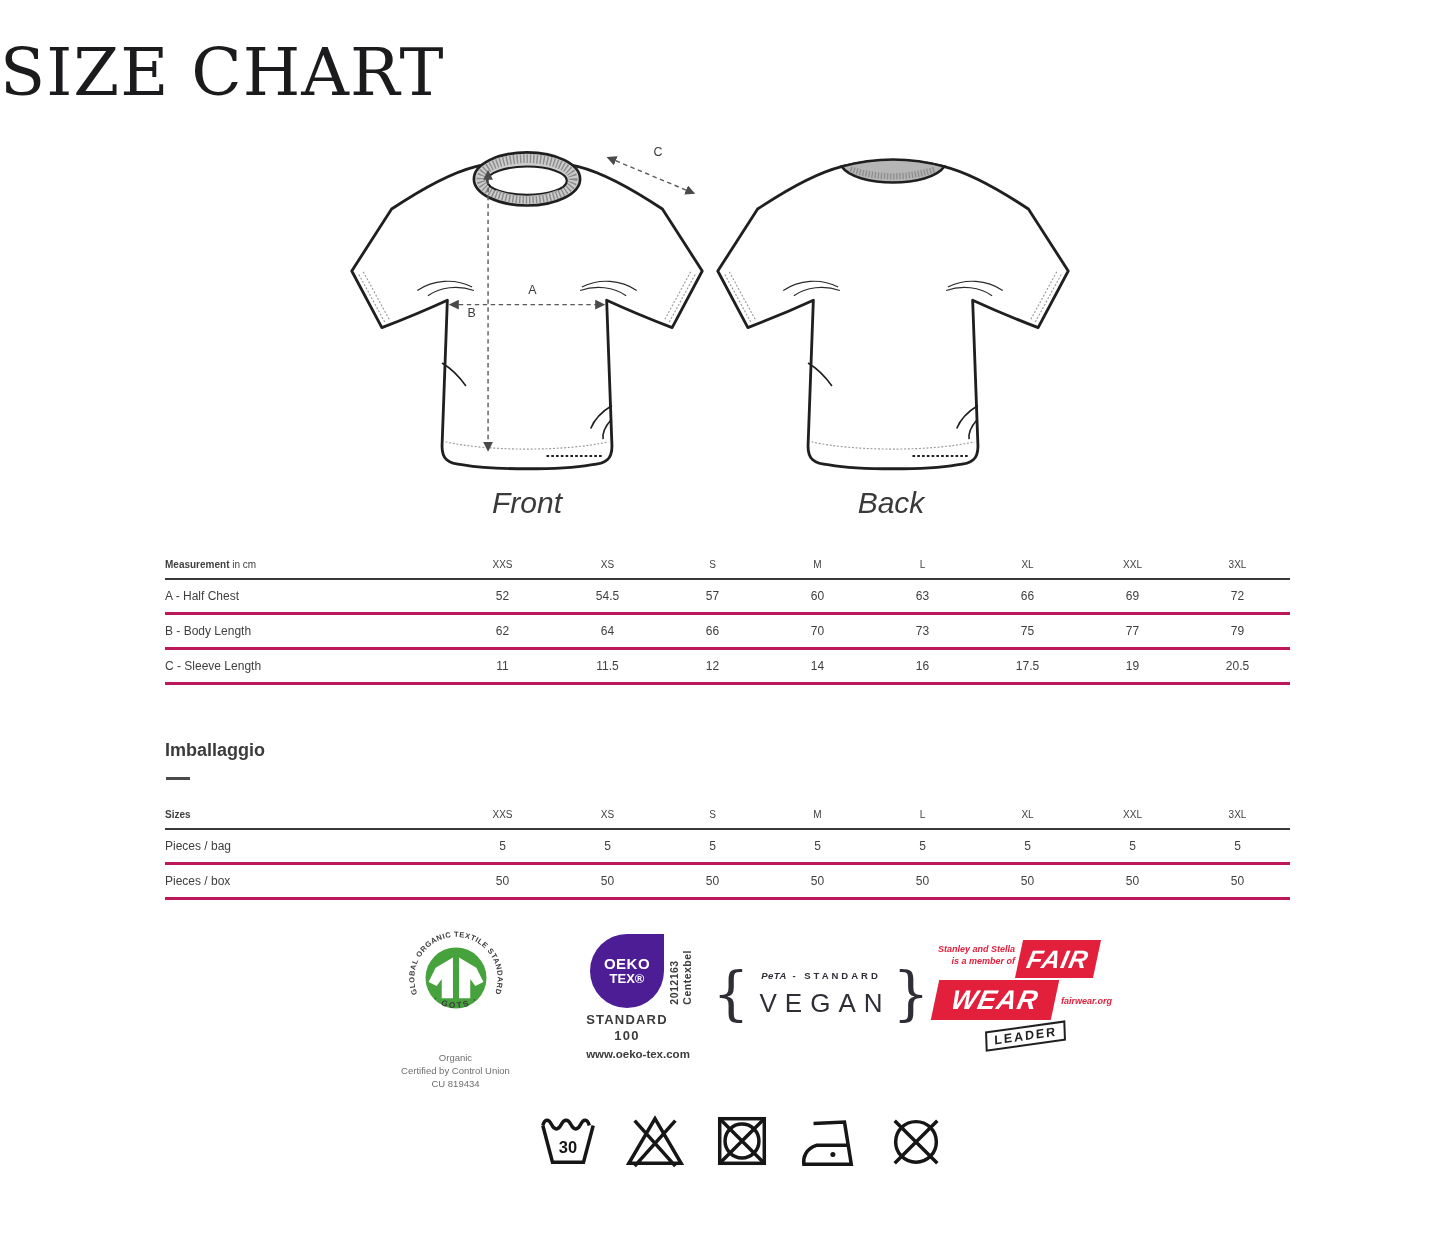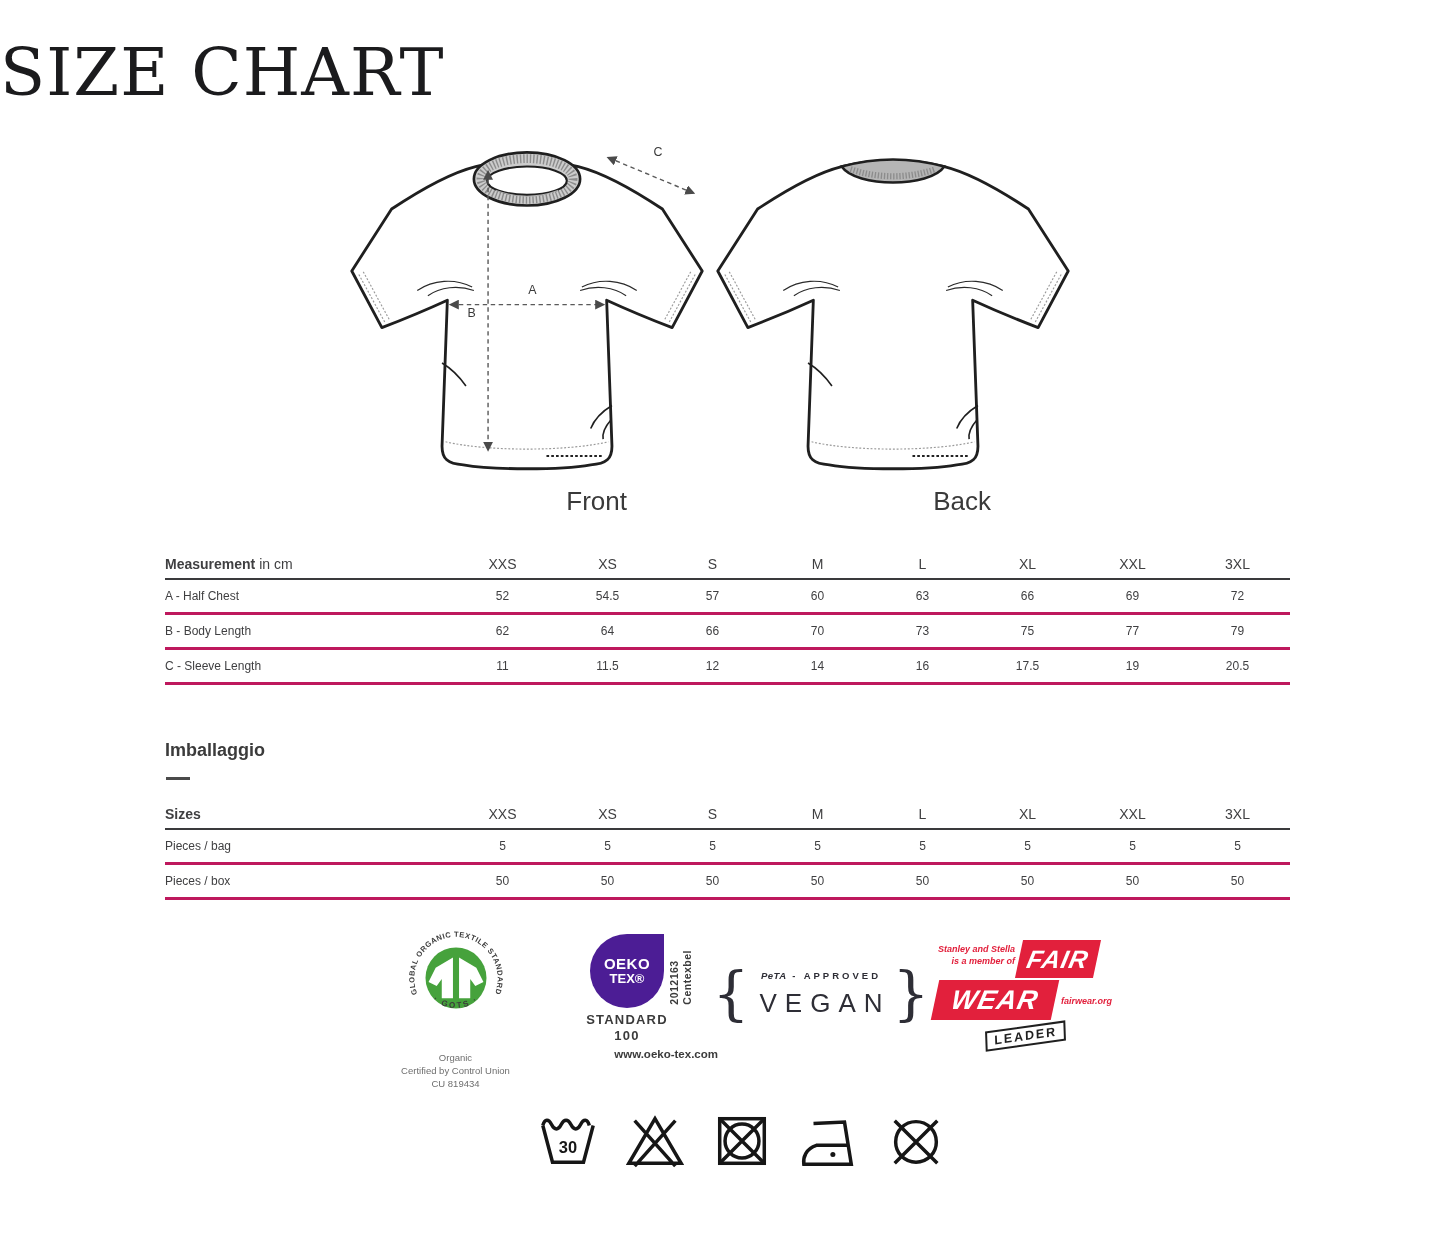--- a/index.html
+++ b/index.html
@@ -6,26 +6,26 @@
   #page{position:relative;width:1445px;height:1258px;background:#fff;overflow:hidden;
         font-family:"Liberation Sans","DejaVu Sans",sans-serif;color:#3d3d3f;}
   .abs{position:absolute;}
 
   
   #title{top:34px;left:0;width:1358px;text-align:left;
          font-family:"DejaVu Serif","Liberation Serif",serif;
          font-size:66px;font-weight:500;letter-spacing:1px;color:#1b1b1d;}
 
   
-  .shirt-label{top:486px;width:200px;text-align:right;font-size:26px;color:#3a3a3a;}
+  .shirt-label{top:486px;width:200px;text-align:center;font-size:30px;color:#3a3a3a;font-style:italic;}
 
   
   .sizes-table{width:1125px;left:165px;}
   .trow{display:flex;align-items:center;height:32px;border-bottom:3px solid #be185d;font-size:12px;color:#3f3f41;}
-  .trow.thead{height:28px;border-bottom:2.5px solid #3a3a3c;font-size:14px;}
+  .trow.thead{height:28px;border-bottom:2.5px solid #3a3a3c;font-size:10px;}
   .tc0{width:285px;text-align:left;}
   .tc{width:105px;text-align:center;}
   .thead .tc0{font-weight:bold;}
   .thead .unit{font-weight:normal;}
 
   #packaging-title{top:740px;left:165px;font-size:18px;font-weight:bold;color:#3b3b3b;}
   #packaging-dash{top:777px;left:166px;width:24px;height:2.5px;background:#4a4a4a;}
 
   
   .logo-block{text-align:center;}
@@ -35,21 +35,21 @@
   #oeko-block{left:570px;top:934px;width:150px;height:130px;}
   #oeko-drop{position:absolute;left:20px;top:0;width:74px;height:74px;background:#4c1d95;
              border-radius:50% 0 50% 50%;display:flex;flex-direction:column;align-items:center;justify-content:center;
              color:#fff;font-weight:bold;line-height:1.05;}
   #oeko-drop .l1{font-size:15px;letter-spacing:0.5px;}
   #oeko-drop .l2{font-size:13px;}
   #oeko-side{position:absolute;left:98px;top:16px;display:flex;gap:1px;}
   #oeko-side span{writing-mode:vertical-rl;transform:rotate(180deg);font-size:10.5px;font-weight:bold;color:#3b3b3b;letter-spacing:0.5px;}
   #oeko-standard{position:absolute;left:0;top:78px;width:114px;text-align:center;
                  font-size:13px;font-weight:bold;letter-spacing:1.2px;color:#3b3b3b;line-height:1.2;}
-  #oeko-url{position:absolute;left:-12px;top:114px;width:160px;text-align:right;font-size:11.5px;font-weight:bold;color:#3b3b3b;}
+  #oeko-url{position:absolute;left:-12px;top:114px;width:160px;text-align:center;font-size:11.5px;font-weight:bold;color:#3b3b3b;}
 
   #vegan-block{left:726px;top:950px;width:190px;height:88px;display:flex;align-items:center;justify-content:center;gap:10px;color:#2e2e36;}
   .vegan-brace{font-family:"DejaVu Serif","Liberation Serif",serif;font-size:58px;font-weight:400;line-height:1;}
   #vegan-mid{text-align:center;}
   #vegan-line1{font-size:9.5px;letter-spacing:3px;font-weight:bold;margin-bottom:7px;white-space:nowrap;}
   #vegan-line1 .brand{font-style:italic;letter-spacing:0.5px;}
   #vegan-line2{font-size:26px;letter-spacing:8px;font-weight:400;margin-right:-8px;}
 
   #fw-block{left:925px;top:940px;width:190px;height:118px;}
   #fw-member{position:absolute;left:0;top:4px;width:90px;text-align:right;
@@ -264,21 +264,21 @@
       <div>100</div>
     </div>
     <div id="oeko-url">www.oeko-tex.com</div>
   </div>
 
   <div class="abs" id="vegan-block">
     <div class="vegan-brace">{</div>
     <div id="vegan-mid">
       <div id="vegan-line1">
         <span class="brand">PeTA</span>
-        <span>- APPROVED</span>
+        <span>- STANDARD</span>
       </div>
       <div id="vegan-line2">VEGAN</div>
     </div>
     <div class="vegan-brace">}</div>
   </div>
 
   <div class="abs" id="fw-block">
     <div id="fw-member">
       <div>Stanley and Stella</div>
       <div>is a member of</div>

